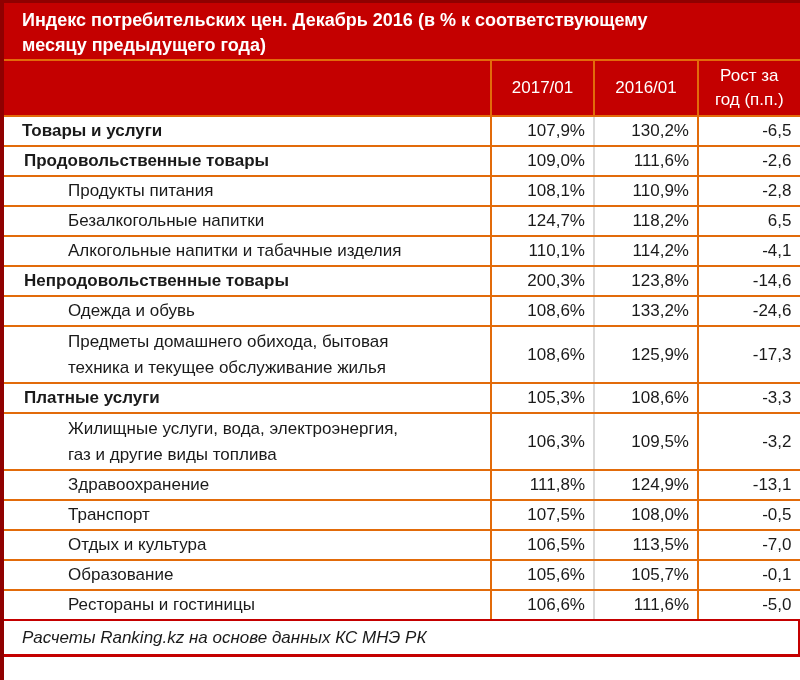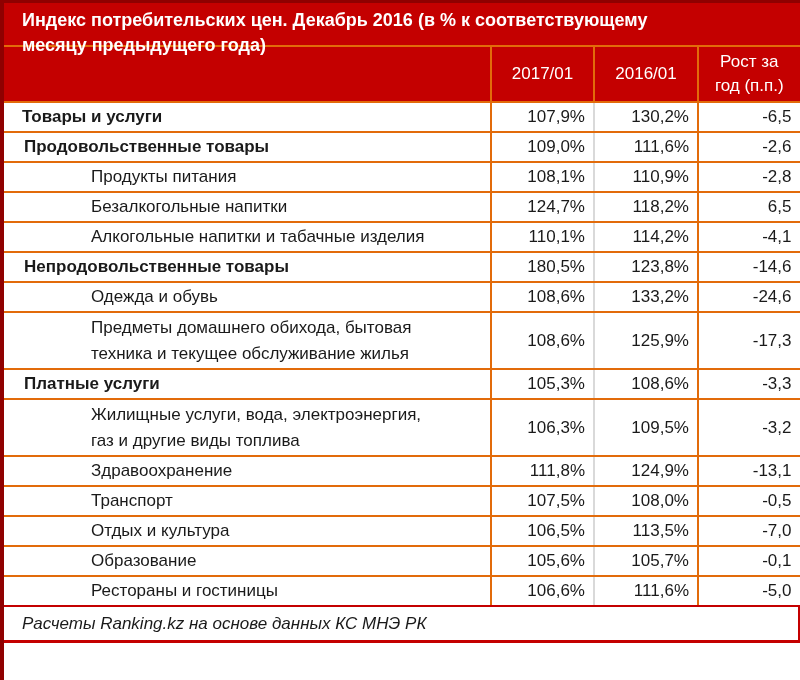--- a/index.html
+++ b/index.html
@@ -9,21 +9,21 @@
     box-sizing:border-box;
     background:#ffffff;
     border-left:4px solid #8F0000;
     border-top:3px solid #8F0000;
     font-family:"Liberation Sans","DejaVu Sans",sans-serif;
     color:#1a1a1a;
     overflow:hidden;
   }
   .title{
     box-sizing:border-box;
-    width:100%;height:44px;
+    width:100%;height:58px;
     background:#C40000;
     color:#ffffff;
     font-weight:bold;
     font-size:18px;
     line-height:25px;
     padding:5px 20px 0 18px;
     white-space:pre-line;
     border-bottom:2px solid #E26B0A;
   }
   table.cpi{
@@ -59,21 +59,21 @@
     vertical-align:middle;
     border-bottom:2px solid #E26B0A;
     line-height:26px;
   }
   tr.single td{height:29px;}
   tr.tall td{height:57px;}
   tr.last td{border-bottom:2px solid #C40000;margin-top:46px;}
   td.label{white-space:pre-line;padding-right:6px;overflow:hidden;}
   tr.lvl0 td.label{padding-left:18px;margin-top:24px;}
   tr.lvl1 td.label{padding-left:20px;}
-  tr.lvl2 td.label{padding-left:87px;}
+  tr.lvl2 td.label{padding-left:64px;}
   tr.bold td.label{font-weight:bold;}
   td.num{text-align:right;padding-right:8px;}
   .footer{
     box-sizing:border-box;
     height:36px;
     display:flex;align-items:center;
     font-size:17px;
     font-style:italic;
     padding-left:18px;
     border-bottom:3px solid #C40000;
@@ -131,21 +131,21 @@
           <td class="num g">6,5</td>
         </tr>
         <tr class="lvl2 single">
           <td class="label">Алкогольные напитки и табачные изделия</td>
           <td class="num v1">110,1%</td>
           <td class="num v2">114,2%</td>
           <td class="num g">-4,1</td>
         </tr>
         <tr class="lvl1 bold single">
           <td class="label">Непродовольственные товары</td>
-          <td class="num v1">180,5%</td>
+          <td class="num v1">200,3%</td>
           <td class="num v2">123,8%</td>
           <td class="num g">-14,6</td>
         </tr>
         <tr class="lvl2 single">
           <td class="label">Одежда и обувь</td>
           <td class="num v1">108,6%</td>
           <td class="num v2">133,2%</td>
           <td class="num g">-24,6</td>
         </tr>
         <tr class="lvl2 tall">

